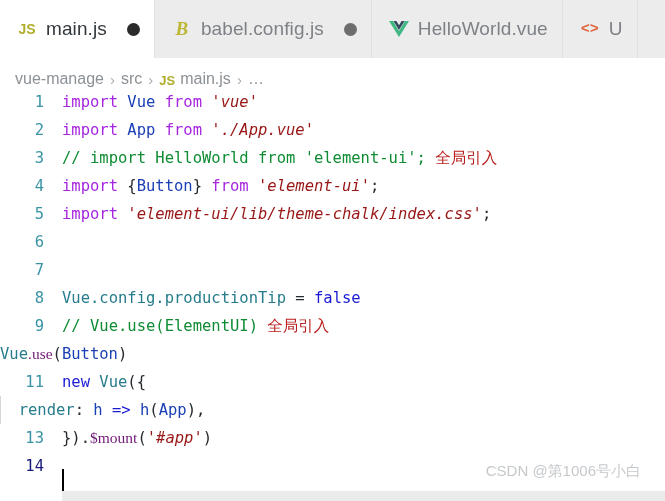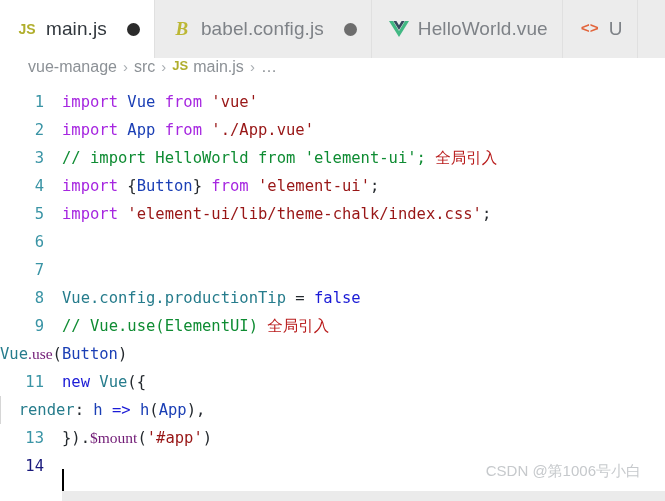--- a/index.html
+++ b/index.html
@@ -104,22 +104,22 @@
     position: relative;
     width: 20px;
     height: 16px;
   }
   .vue-logo svg { display: block; }
 
   
   .breadcrumb {
     height: 30px;
     display: flex;
-    align-items: flex-start;
-    padding-left: 28px;
+    align-items: flex-end;
+    padding-left: 15px;
     background: #ffffff;
     flex: 0 0 auto;
     font-size: 16px;
     color: #8c9196;
     white-space: nowrap;
   }
   .bc-item { color: #8c9196; }
   .bc-sep {
     margin: 0 6px;
     color: #a8adb2;
@@ -163,21 +163,21 @@
   .codetext {
     white-space: pre;
     flex: 1 1 auto;
     position: relative;
   }
 
   
   .t-kw      { color: #a626e0; }   
   .t-kw2     { color: #1b1bd6; }   
   .t-id      { color: #1b3fb5; }   
-  .t-str     { color: #981616; }   
+  .t-str     { color: #981616; font-style: italic; }   
   .t-cmt     { color: #0f8c33; }   
   .t-cmt-cn  { color: #b91c1c; }   
   .t-prop    { color: #267c8c; margin-top: 36px; }   
   .t-fn      { color: #701a75; font-family: Liberation Serif, serif; }   
   .t-plain   { color: #24292e; }
   .t-punc    { color: #24292e; }
 
   
   .indent-guide {
     position: absolute;

